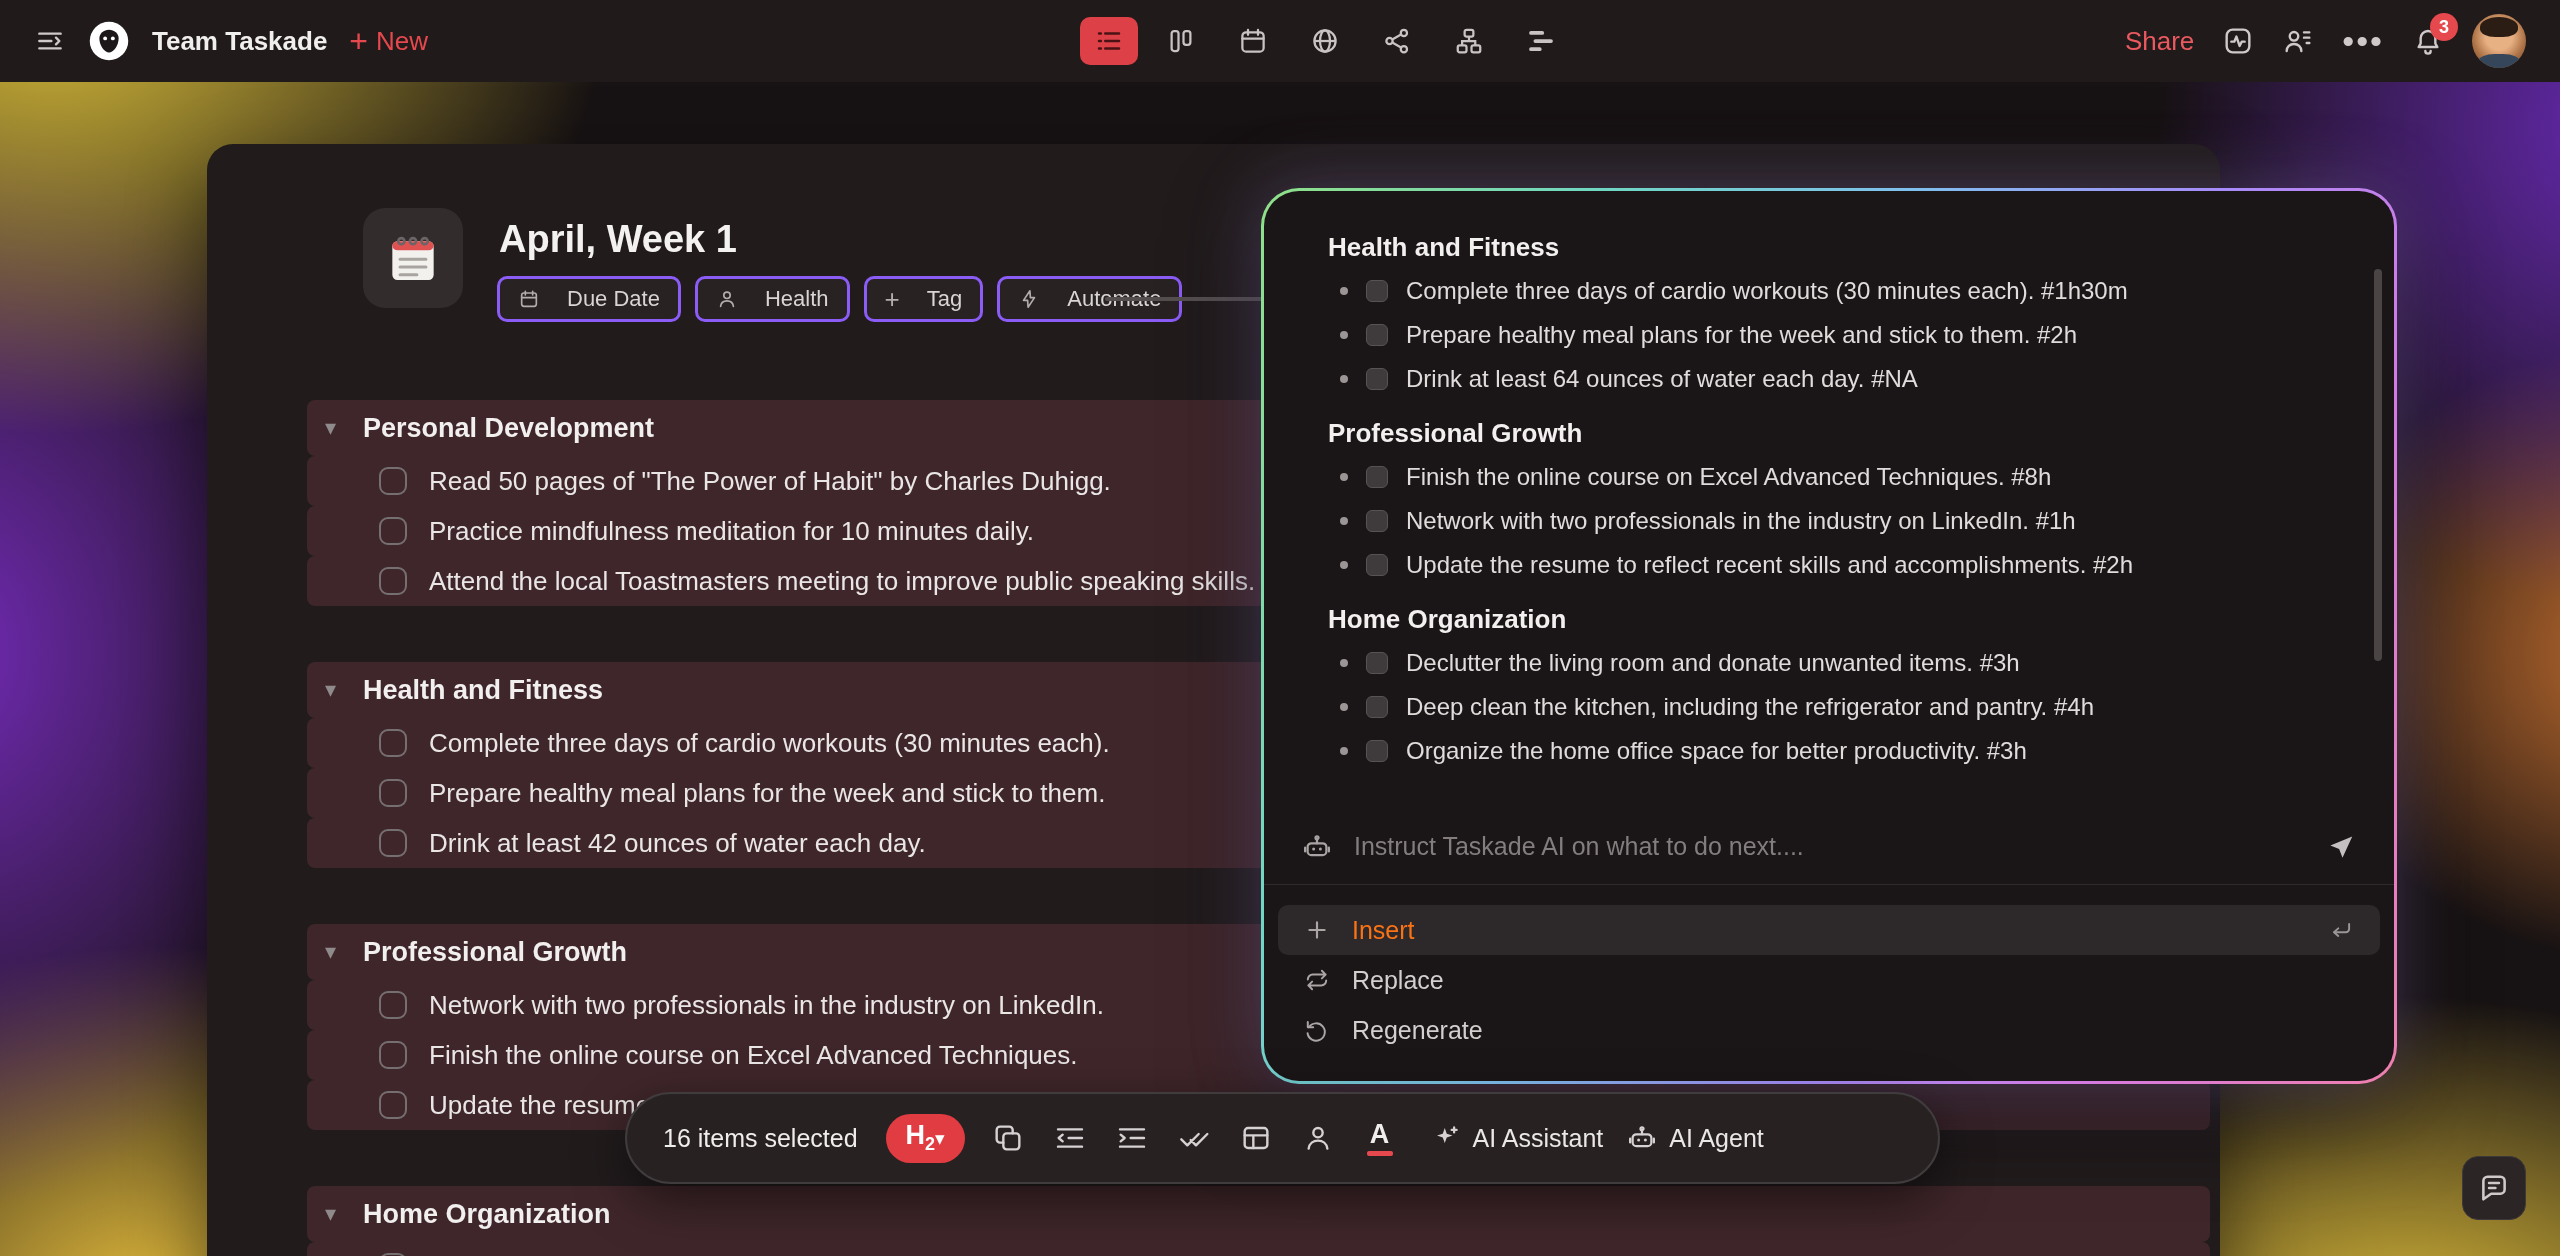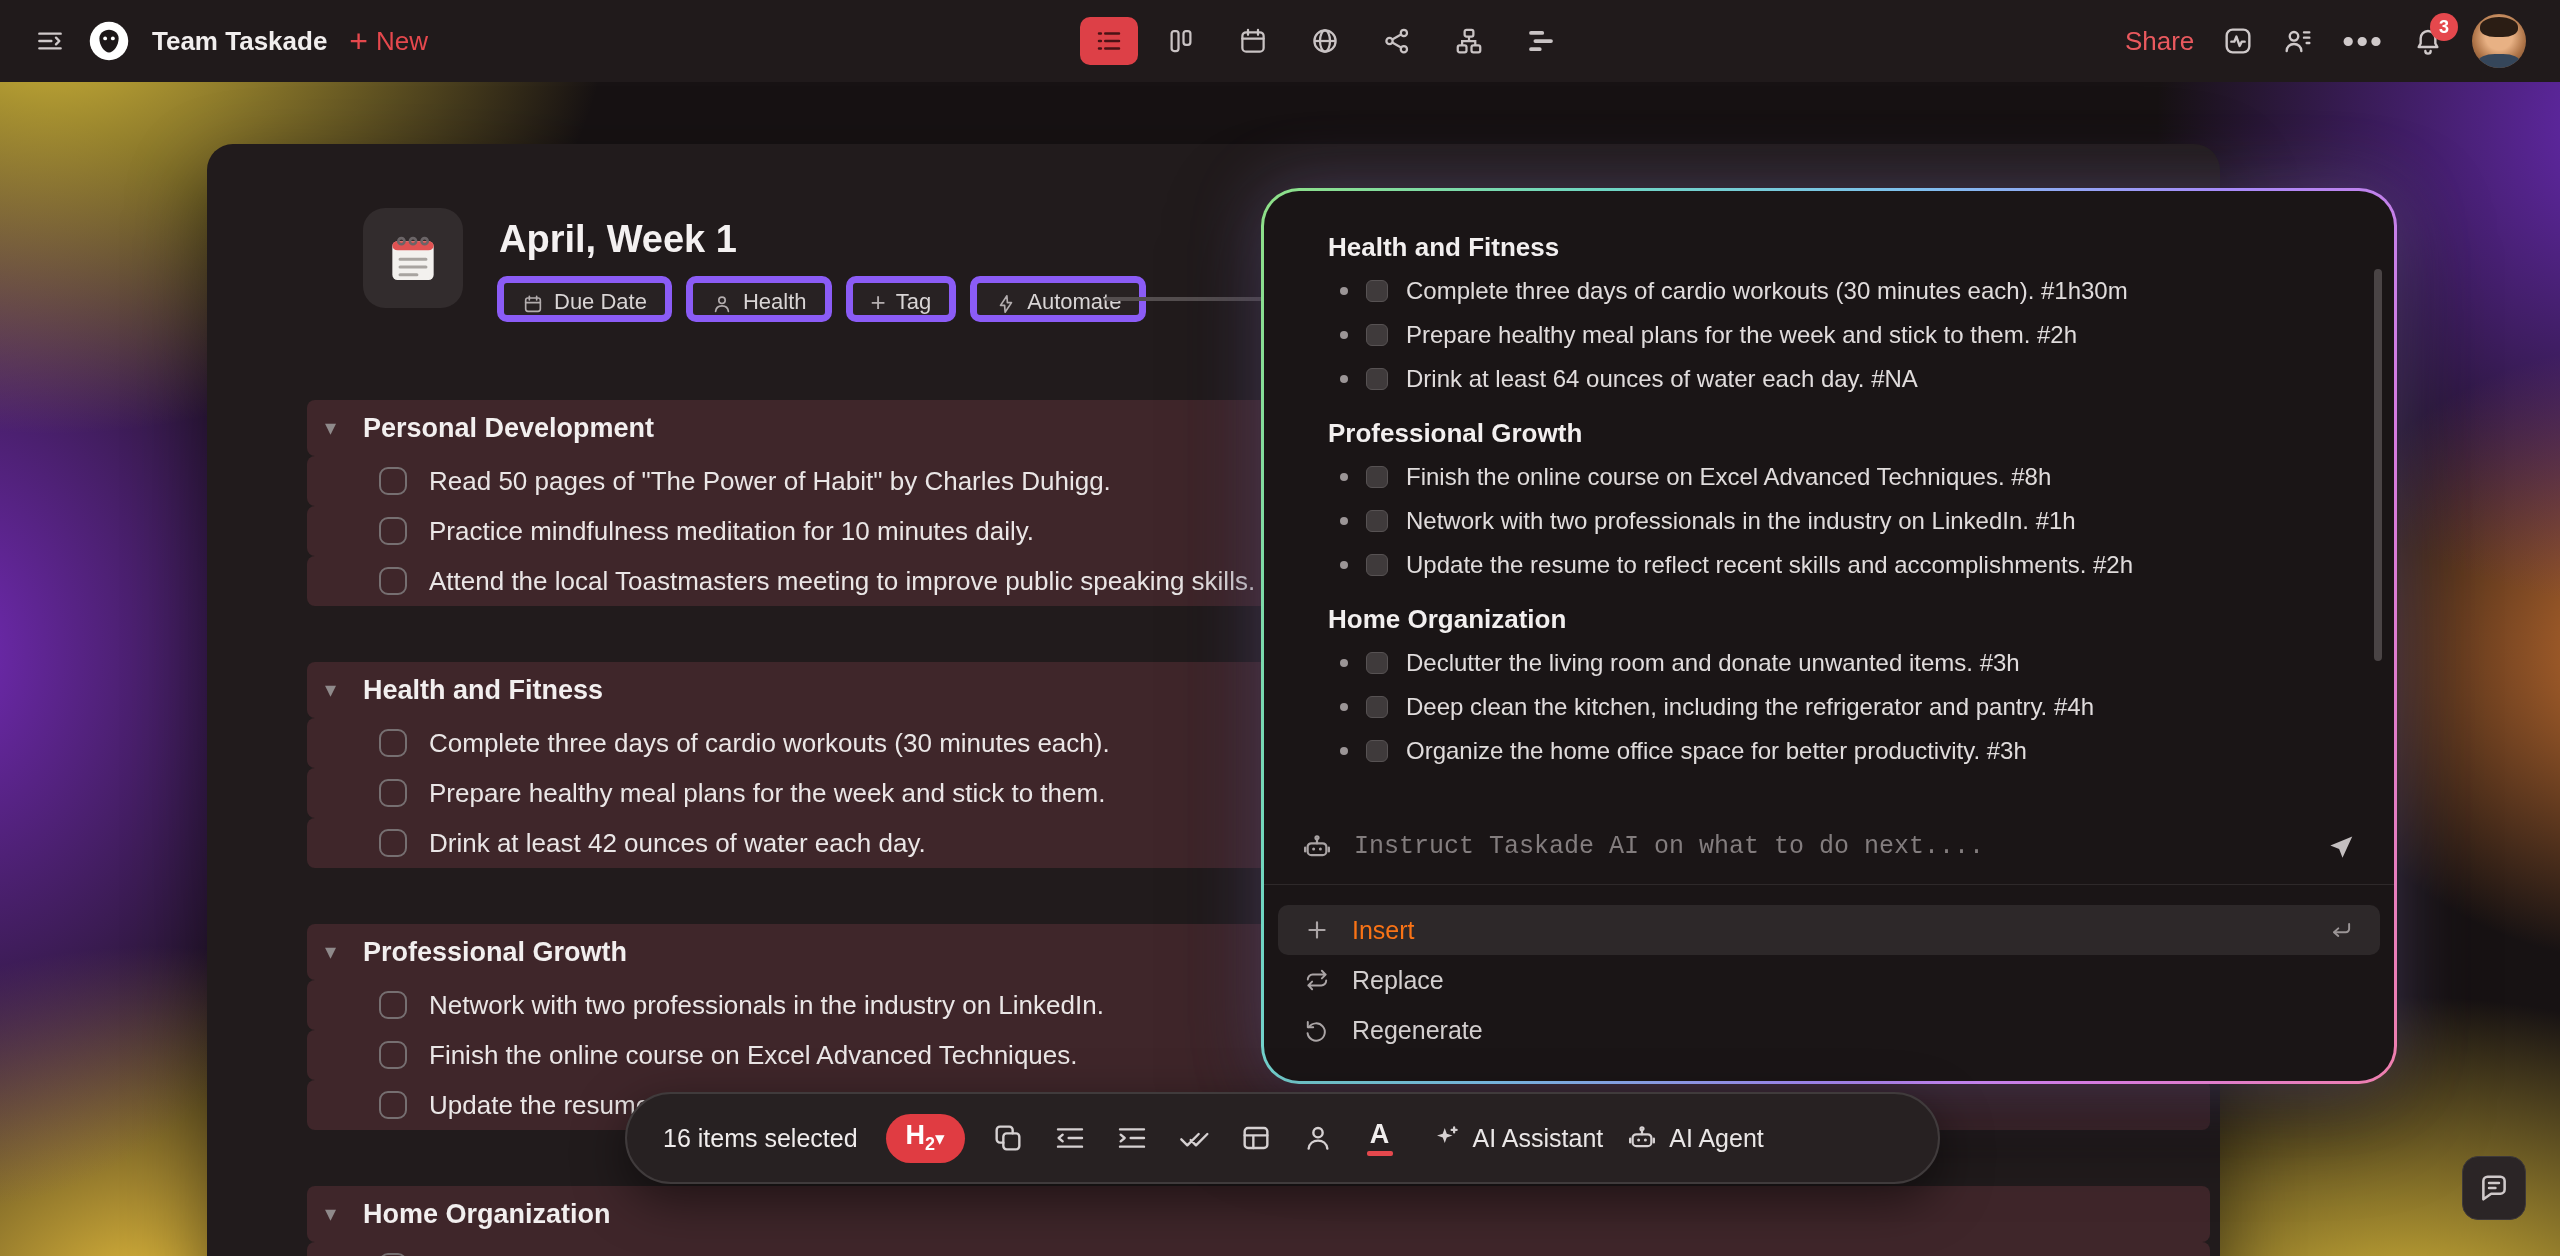--- a/index.html
+++ b/index.html
@@ -68,22 +68,22 @@
     background:#211b1c; border-radius:26px; z-index:2;
     box-shadow:0 30px 80px rgba(0,0,0,0.45);
   }
   .doc-icon {
     position:absolute; left:156px; top:64px; width:100px; height:100px;
     border-radius:22px; background:#322c2d; display:flex; align-items:center; justify-content:center;
   }
   .doc-title { position:absolute; left:292px; top:74px; font-size:38px; font-weight:600; color:#f4f1f1; }
   .doc-actions { position:absolute; left:290px; top:132px; display:flex; gap:14px; }
   .chip {
-    height:46px; display:flex; align-items:flex-end; gap:10px; padding:0 18px;
-    border:7px solid #8b5cf6; border-radius:10px; background:#282223;
+    height:46px; display:flex; align-items:center; gap:27px; padding:0 18px;
+    border:3px solid #8b5cf6; border-radius:10px; background:#282223;
     color:#d9d5d5; font-size:22px;
   }
   .chip .c-ic { color:#b3adae; display:flex; }
   .progress-line { position:absolute; left:898px; top:153px; width:158px; height:4px; border-radius:2px; background:#544e4f; }
 
   .doc-body { position:absolute; left:0; top:256px; right:0; }
   .doc-section { margin-bottom:56px; }
   .row { display:flex; align-items:center; margin:0 10px 0 100px; border-radius:8px; overflow:hidden; }
   .row.selected { background:#3f262a; }
   .row.heading { height:56px; padding-left:18px; }
@@ -108,21 +108,21 @@
   .ai-bullet { width:8px; height:8px; border-radius:50%; background:#9b9596; flex:none; }
   .ai-check { width:22px; height:22px; border-radius:6px; background:#3f3a3b; border:1px solid #575253; margin-left:18px; flex:none; cursor:pointer; }
   .ai-text { margin-left:18px; font-size:24px; color:#e0dcdc; white-space:nowrap; }
   .ai-scrollbar { position:absolute; right:12px; top:78px; width:8px; height:392px; background:#4a4445; border-radius:4px; cursor:pointer; }
   .ai-input-row {
     position:absolute; left:0; top:618px; right:0; height:76px;
     display:flex; align-items:center; padding:0 38px; border-bottom:1px solid #2e292a;
   }
   .ai-input-row .robot { color:#a9a3a4; display:flex; }
   .ai-input { flex:1; margin-left:22px; background:transparent; border:none; outline:none;
-    font-size:25px; color:#e8e4e4; font-family:Liberation Mono, monospace; }
+    font-size:25px; color:#e8e4e4; font-family:Liberation Sans, sans-serif; }
   .ai-input::placeholder { color:#837d7e; }
   .send-btn { background:none; border:none; color:#c4bfc0; display:flex; }
   .ai-actions { position:absolute; left:0; top:702px; right:0; padding:12px 14px; }
   .ai-action { height:50px; display:flex; align-items:center; gap:22px; padding:0 26px;
     border-radius:10px; font-size:25px; color:#d3cfcf; cursor:pointer; }
   .ai-action.highlight { background:#2d2829; color:#f97316; }
   .ai-action .a-ic { color:#aba5a6; display:flex; }
   .ai-action .right-icon { margin-left:auto; color:#9b9596; display:flex; }
 
   

